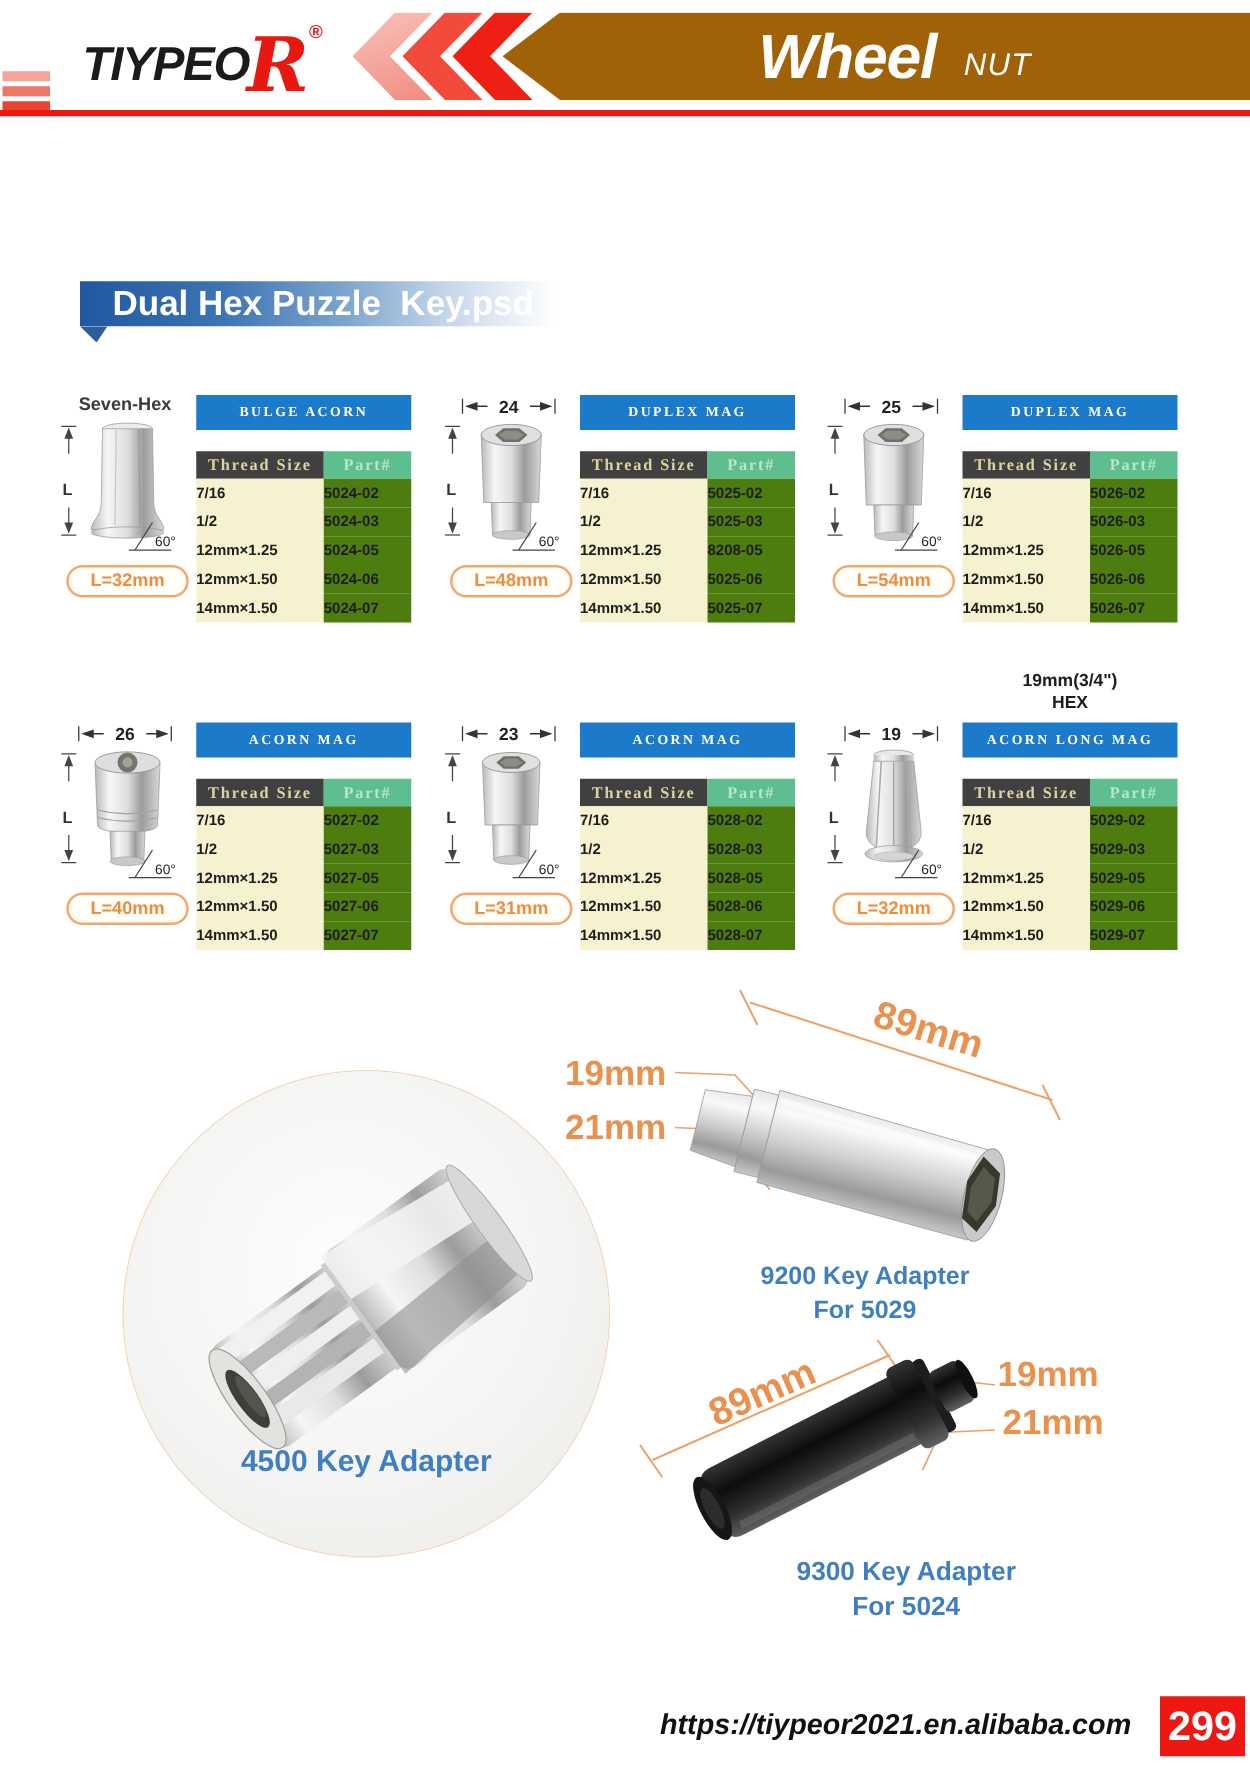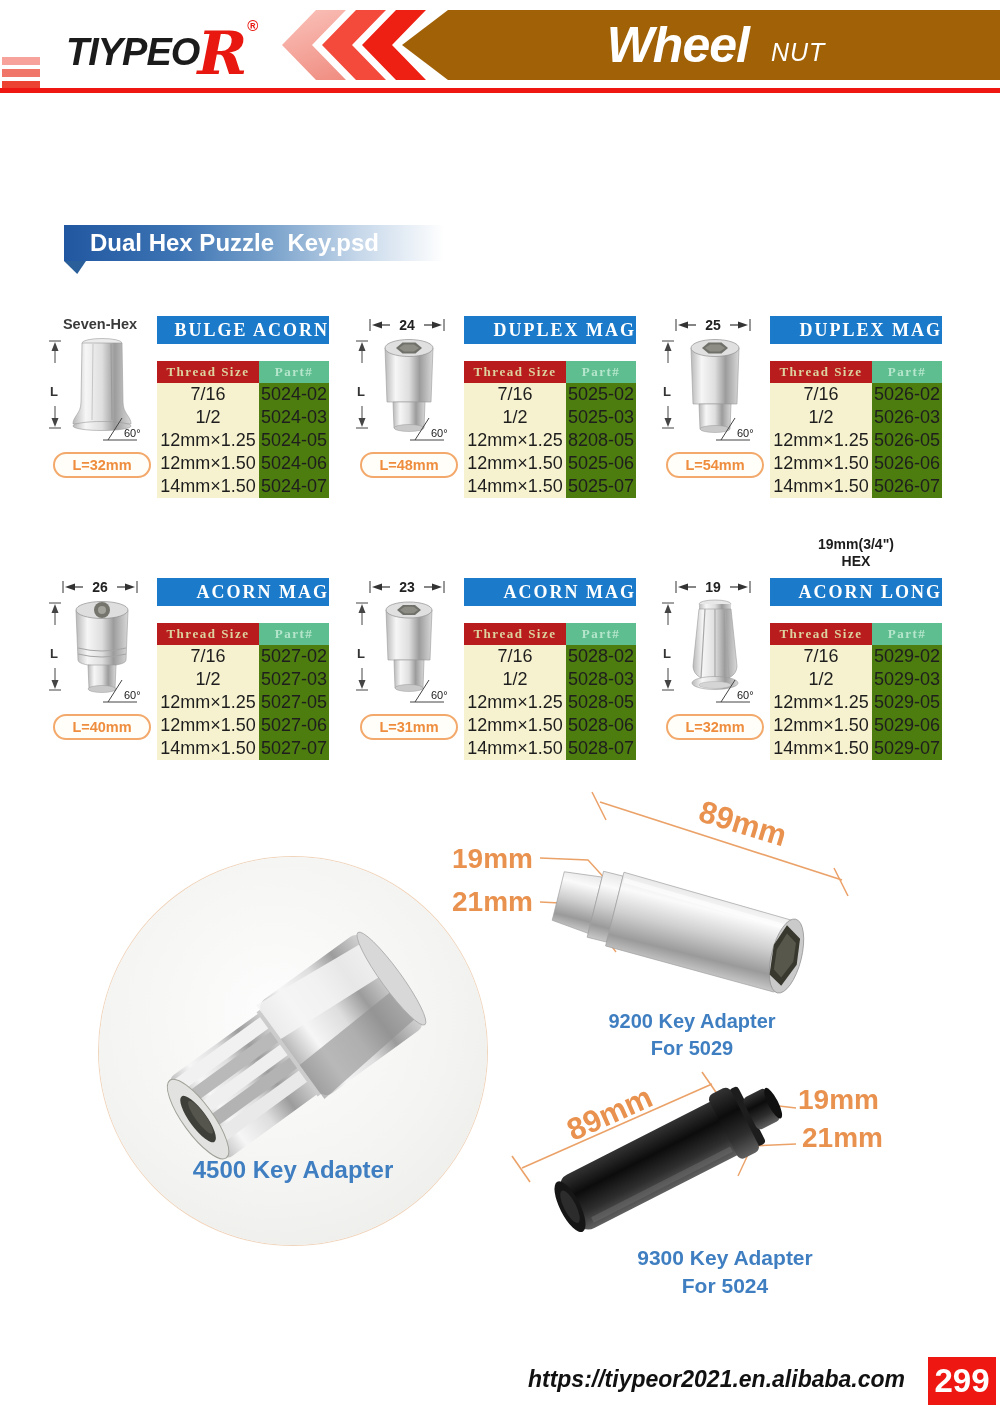--- a/index.html
+++ b/index.html
@@ -21,43 +21,43 @@
   #chev2{left:322px;background:#f34a3c;}
   #chev3{left:362px;background:#ee1f13;}
   #banner{position:absolute;left:402px;top:10px;width:598px;height:70px;background:#a16207;
           clip-path:polygon(46px 0,100% 0,100% 100%,46px 100%,0 50%);
           display:flex;align-items:center;justify-content:center;gap:22px;padding-left:30px;box-sizing:border-box;}
   .banner-main{font-size:50px;font-style:italic;font-weight:bold;color:#fff;letter-spacing:-1px;}
   .banner-sub{font-size:25px;font-style:italic;font-weight:normal;color:#fff;margin-top:14px;letter-spacing:1px;}
   #header-line{position:absolute;left:0;top:88px;width:1000px;height:5px;background:#ee1711;}
 
   
-  #ribbon{position:absolute;left:64px;top:225px;width:380px;height:36px;color:#fff;font-size:24px;font-weight:bold;
+  #ribbon{position:absolute;left:64px;top:225px;width:380px;height:36px;color:#fff;font-size:28px;font-weight:bold;
           line-height:36px;padding-left:26px;box-sizing:border-box;
           background:linear-gradient(90deg,#2057a0 0%,#3d74b4 30%,#7ba3cc 55%,#c7d8ea 78%,rgba(255,255,255,0) 100%);}
   #ribbon-fold{position:absolute;left:64px;top:261px;width:22px;height:13px;background:#2a5f9a;
                clip-path:polygon(0 0,100% 0,60% 100%);}
 
   
   .product-cell{position:absolute;width:286px;height:215px;}
   .fig-top-label{position:absolute;top:16px;left:0;width:110px;text-align:center;font-size:14.5px;font-weight:bold;color:#3a3a3a;}
   .fig-width{position:absolute;top:16px;left:0;}
   .fig-svg{position:absolute;top:36px;left:0;}
   .capsule{position:absolute;left:8px;top:152px;width:94px;height:22px;border:2px solid #f3a96b;border-radius:13px;
            color:#ef8d3e;font-size:14.5px;font-weight:bold;text-align:center;line-height:22px;background:#fffef8;}
   .hex-note{position:absolute;left:112px;top:-26px;width:172px;text-align:center;font-size:14px;font-weight:bold;
             color:#1c1c1c;line-height:17px;}
   .ptable{position:absolute;left:112px;top:16px;width:172px;}
-  .ptitle{height:28px;background:#1b7ac9;color:#ffffff;font-family:"Liberation Serif",serif;font-size:18px;
-          font-weight:bold;letter-spacing:2px;text-align:right;line-height:28px;margin-bottom:17px;}
+  .ptitle{height:28px;background:#1b7ac9;color:#ffffff;font-family:"Liberation Serif",serif;font-size:11px;
+          font-weight:bold;letter-spacing:2px;text-align:center;line-height:28px;margin-bottom:17px;}
   .phead{display:flex;height:22px;font-family:"Liberation Serif",serif;font-weight:bold;font-size:13px;
          letter-spacing:1.5px;line-height:22px;text-align:center;}
-  .ph-thread{width:102px;background:#b91c1c;color:#ddd3a0;}
+  .ph-thread{width:102px;background:#404040;color:#ddd3a0;}
   .ph-part{width:70px;background:#5fbe8f;color:#b5e6cd;}
-  .data-row{display:flex;height:23px;line-height:23px;font-size:18px;font-weight:normal;color:#1e1e1e;text-align:center;}
+  .data-row{display:flex;height:23px;line-height:23px;font-size:12px;font-weight:bold;color:#1e1e1e;text-align:left;}
   .cell.thread{width:102px;background:#f6f2cf;}
   .cell.part{width:70px;background:#4d7c0f;}
 
   
   #circle5800{position:absolute;left:99px;top:857px;width:388px;height:388px;border-radius:50%;
               background:radial-gradient(circle at 45% 40%,#fdfdfd 0%,#f4f4f2 55%,#e9e9e6 100%);
               box-shadow:0 0 0 1px rgba(225,170,120,.5);}
   .adapter-caption{position:absolute;text-align:center;color:#3f7fc1;font-weight:bold;}
   #cap58{left:99px;top:1156px;width:388px;font-size:24px;}
   #cap92{left:562px;top:1008px;width:260px;font-size:20px;line-height:27px;}

